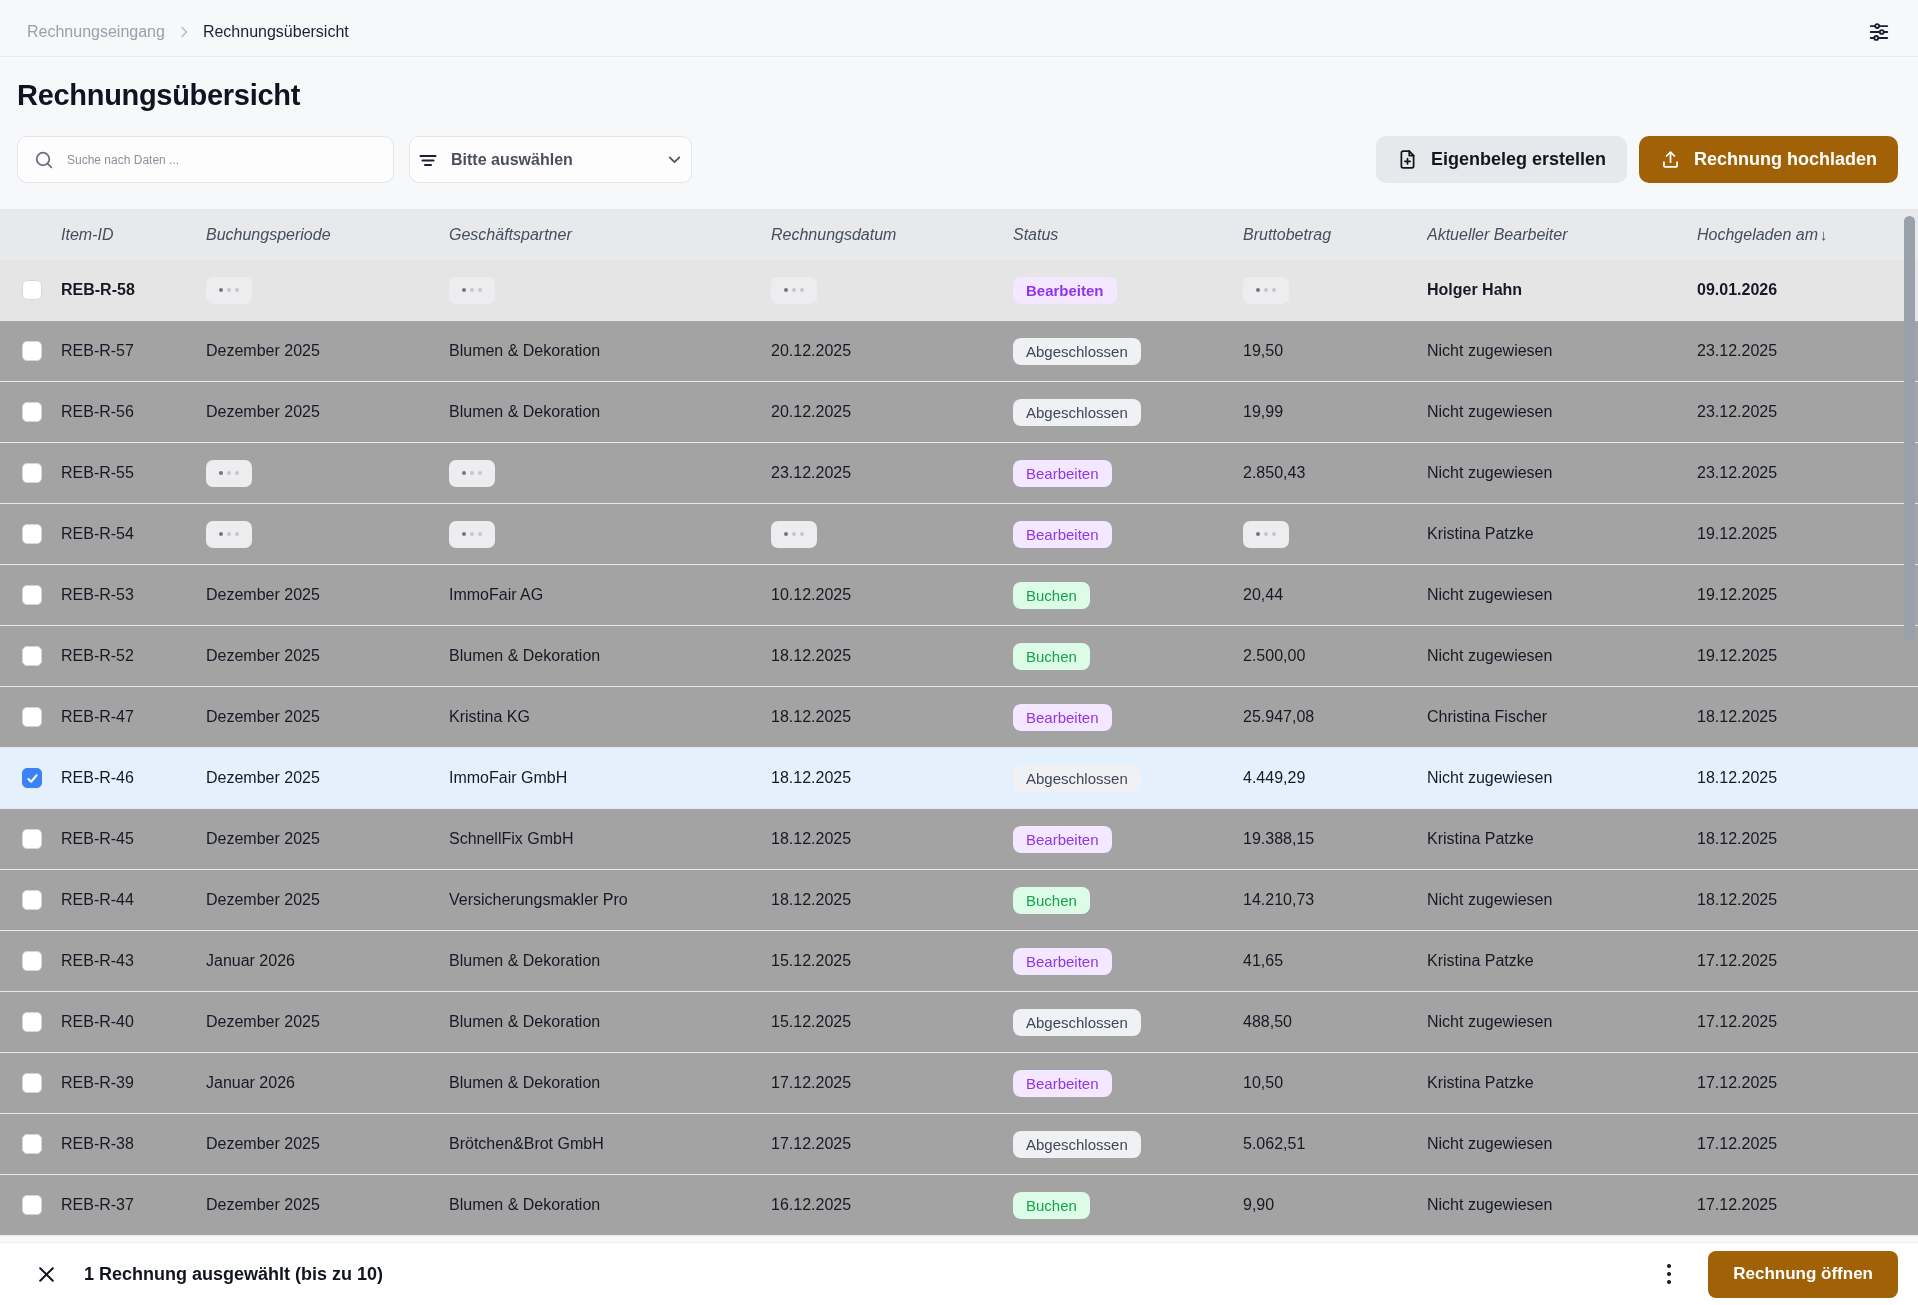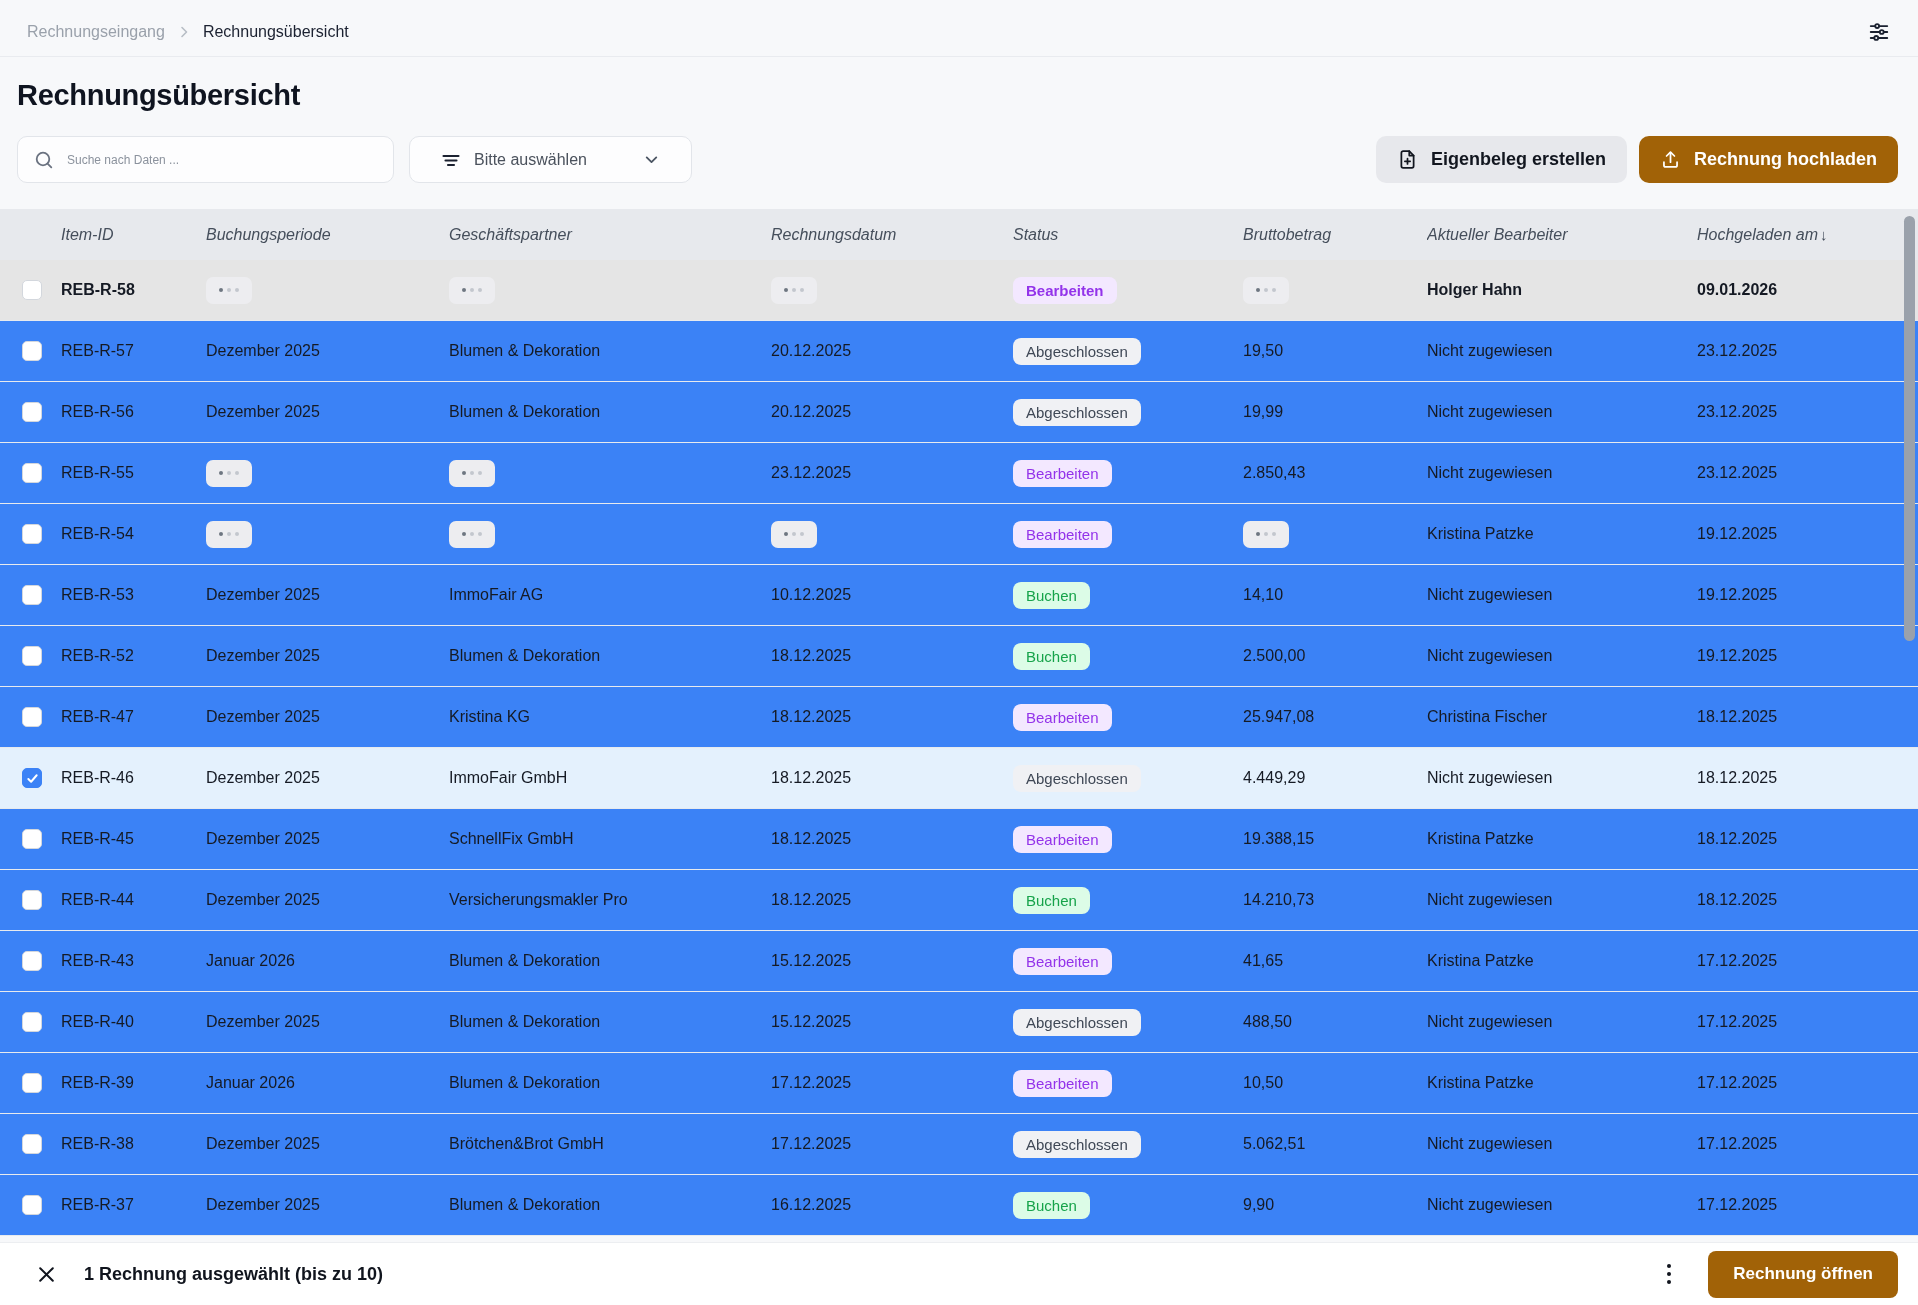--- a/index.html
+++ b/index.html
@@ -18,36 +18,36 @@
 
   
   .page-title { font-size:29px; font-weight:700; margin:22px 0 0 17px; letter-spacing:-.3px; color:#0f1420; }
   .toolbar { display:flex; align-items:center; margin:24px 20px 0 17px; }
   .search-box { width:377px; height:47px; background:#fdfdfe; border:1px solid #e2e5ea; border-radius:10px;
                 display:flex; align-items:center; gap:13px; padding:0 16px; }
   .search-box input { border:none; outline:none; background:transparent; font:inherit; font-size:12px;
                       color:#30353f; width:100%; }
   .search-box input::placeholder { color:#8b929d; }
   .select-box { width:283px; height:47px; margin-left:15px; background:#fdfdfe; border:1px solid #e2e5ea;
-                border-radius:10px; display:flex; align-items:center; gap:13px; padding:0 31px; cursor:pointer; }
+                border-radius:10px; display:flex; align-items:center; gap:13px; padding:0 8px; cursor:pointer;font-weight:bold; }
   .select-label { font-size:16px; color:#4a515c; flex:1; }
   .toolbar-spacer { flex:1; }
   .btn { height:47px; border:none; border-radius:10px; display:flex; align-items:center; gap:13px;
          padding:0 21px; font-family:inherit; font-size:18px; font-weight:600; cursor:pointer; }
   .btn-secondary { background:#e7e8ec; color:#12161f; margin-right:12px; }
   .btn-primary   { background:#a16207; color:#ffffff; }
 
   
   :root { --cols: 61px 145px 243px 322px 242px 230px 184px 270px 1fr; }
   .table { margin-top:26px; }
   .thead { height:51px; background:#e7e9ed; display:grid; grid-template-columns:var(--cols);
            align-items:center; font-size:16px; color:#454e5b; }
   .th { cursor:pointer; white-space:nowrap;font-style:italic; }
   .sort-arrow { font-size:15px; color:#454e5b; margin-left:2px; }
-  .row { height:61px; background:#3b82f6; border-bottom:1px solid #e7eaee; display:grid;
+  .row { height:61px; background:#a3a3a3; border-bottom:1px solid #e7eaee; display:grid;
          grid-template-columns:var(--cols); align-items:center; font-size:16px; color:#151a24; cursor:pointer; }
   .row.hover { background:#e5e5e5;font-weight:bold; }
   .row.selected { background:#e4f1fd; }
   .cell { white-space:nowrap; overflow:hidden; }
   .cb-cell { padding-left:22px; }
   .checkbox { width:20px; height:20px; border:1.5px solid #d3d7dd; border-radius:5px; background:#fff;
               display:flex; align-items:center; justify-content:center; cursor:pointer; }
   .checkbox.checked { background:#3b82f6; border-color:#3b82f6; }
   .pill { display:inline-block; padding:6px 13px; border-radius:8px; font-size:15px; line-height:1; }
   .dots-chip { width:46px; height:27px; background:#ededf0; border-radius:7px; display:flex;
@@ -293,21 +293,21 @@
       </div>
       <div class="row">
         <div class="cell cb-cell">
           <div class="checkbox"></div>
         </div>
         <div class="cell">REB-R-53</div>
         <div class="cell">Dezember 2025</div>
         <div class="cell">ImmoFair AG</div>
         <div class="cell">10.12.2025</div>
         <div class="cell"><span class="pill" style="background: rgb(220, 252, 231); color: rgb(22, 163, 74);">Buchen</span></div>
-        <div class="cell">14,10</div>
+        <div class="cell">20,44</div>
         <div class="cell">Nicht zugewiesen</div>
         <div class="cell">19.12.2025</div>
       </div>
       <div class="row">
         <div class="cell cb-cell">
           <div class="checkbox"></div>
         </div>
         <div class="cell">REB-R-52</div>
         <div class="cell">Dezember 2025</div>
         <div class="cell">Blumen &amp; Dekoration</div>

